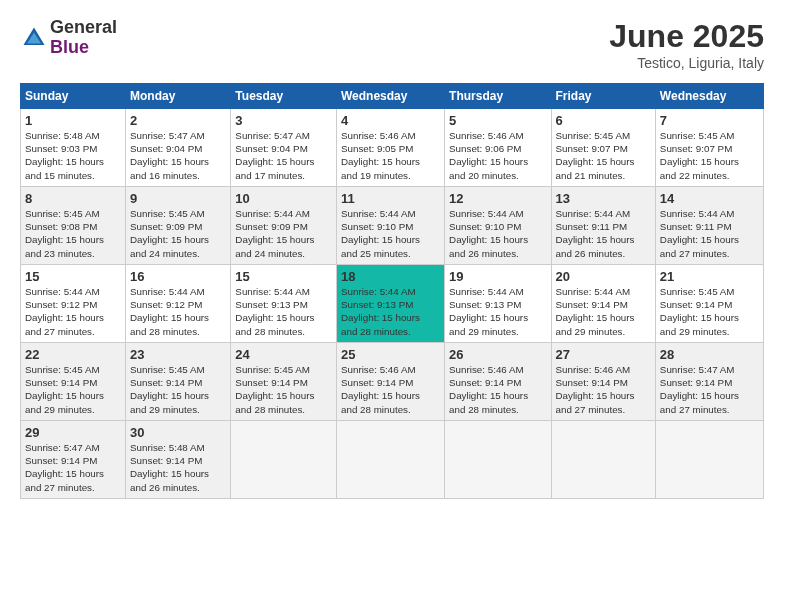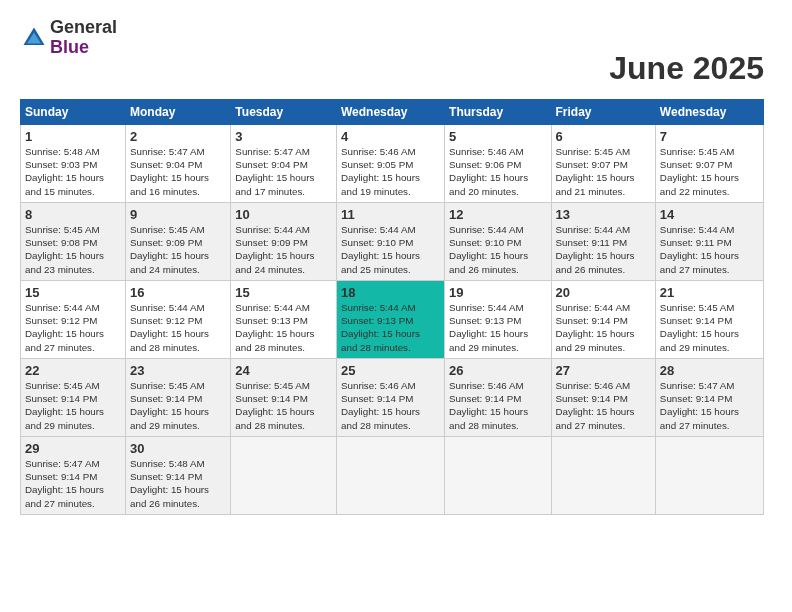--- a/index.html
+++ b/index.html
@@ -32,21 +32,20 @@
     }
     .logo-general { color: #333; }
     .logo-blue { color: #701a75; }
     .logo-icon {
       width: 28px;
       height: 28px;
       margin-right: 2px;
     }
     .title-block {
       text-align: right;
-      margin-top: 32px;
     }
     .month-title {
       font-size: 32px;
       font-weight: bold;
       color: #333;
     }
     .location {
       font-size: 14px;
       color: #555;
     }
@@ -100,20 +99,21 @@
         <polygon points="20,5 35,30 5,30" fill="#1a5fa8"></polygon>
         <polygon points="20,12 30,28 10,28" fill="#4a9fd4"></polygon>
       </svg>
       <div class="logo-text">
         <span class="logo-general">General</span><br>
         <span class="logo-blue">Blue</span>
       </div>
     </div>
     <div class="title-block">
       <div class="month-title">June 2025</div>
+      <div class="location">Testico, Liguria, Italy</div>
     </div>
   </div>
 
   <table class="calendar">
     <thead>
       <tr>
       <th>Sunday</th>
           <th>Monday</th>
           <th>Tuesday</th>
           <th>Wednesday</th>

